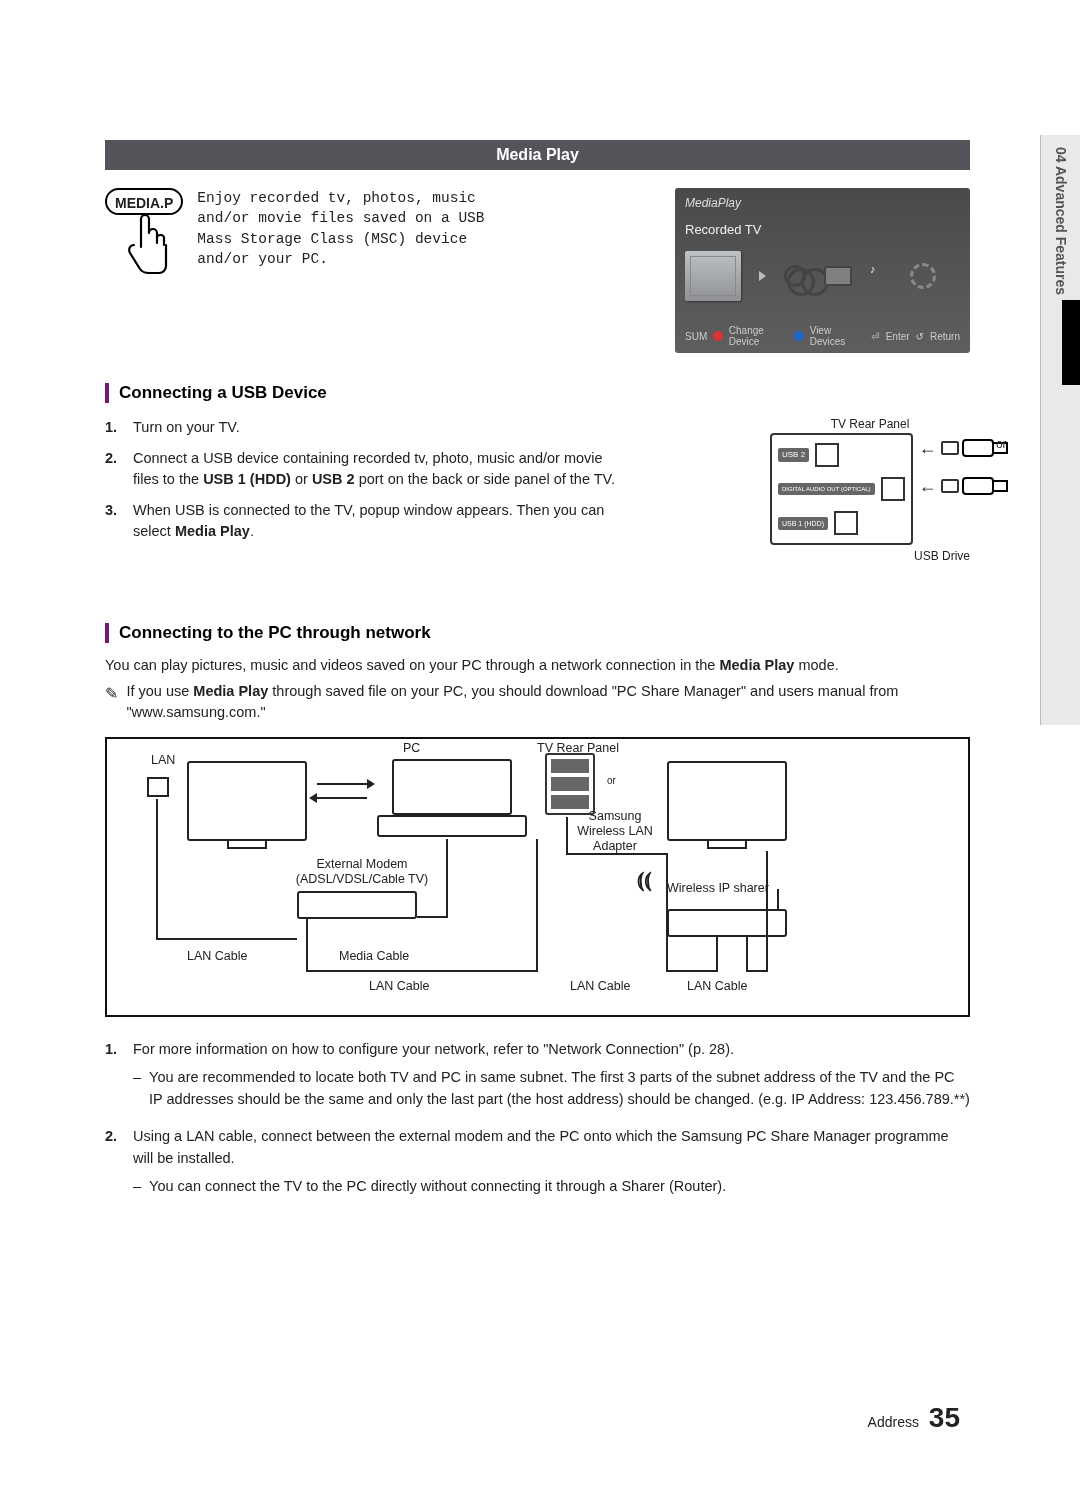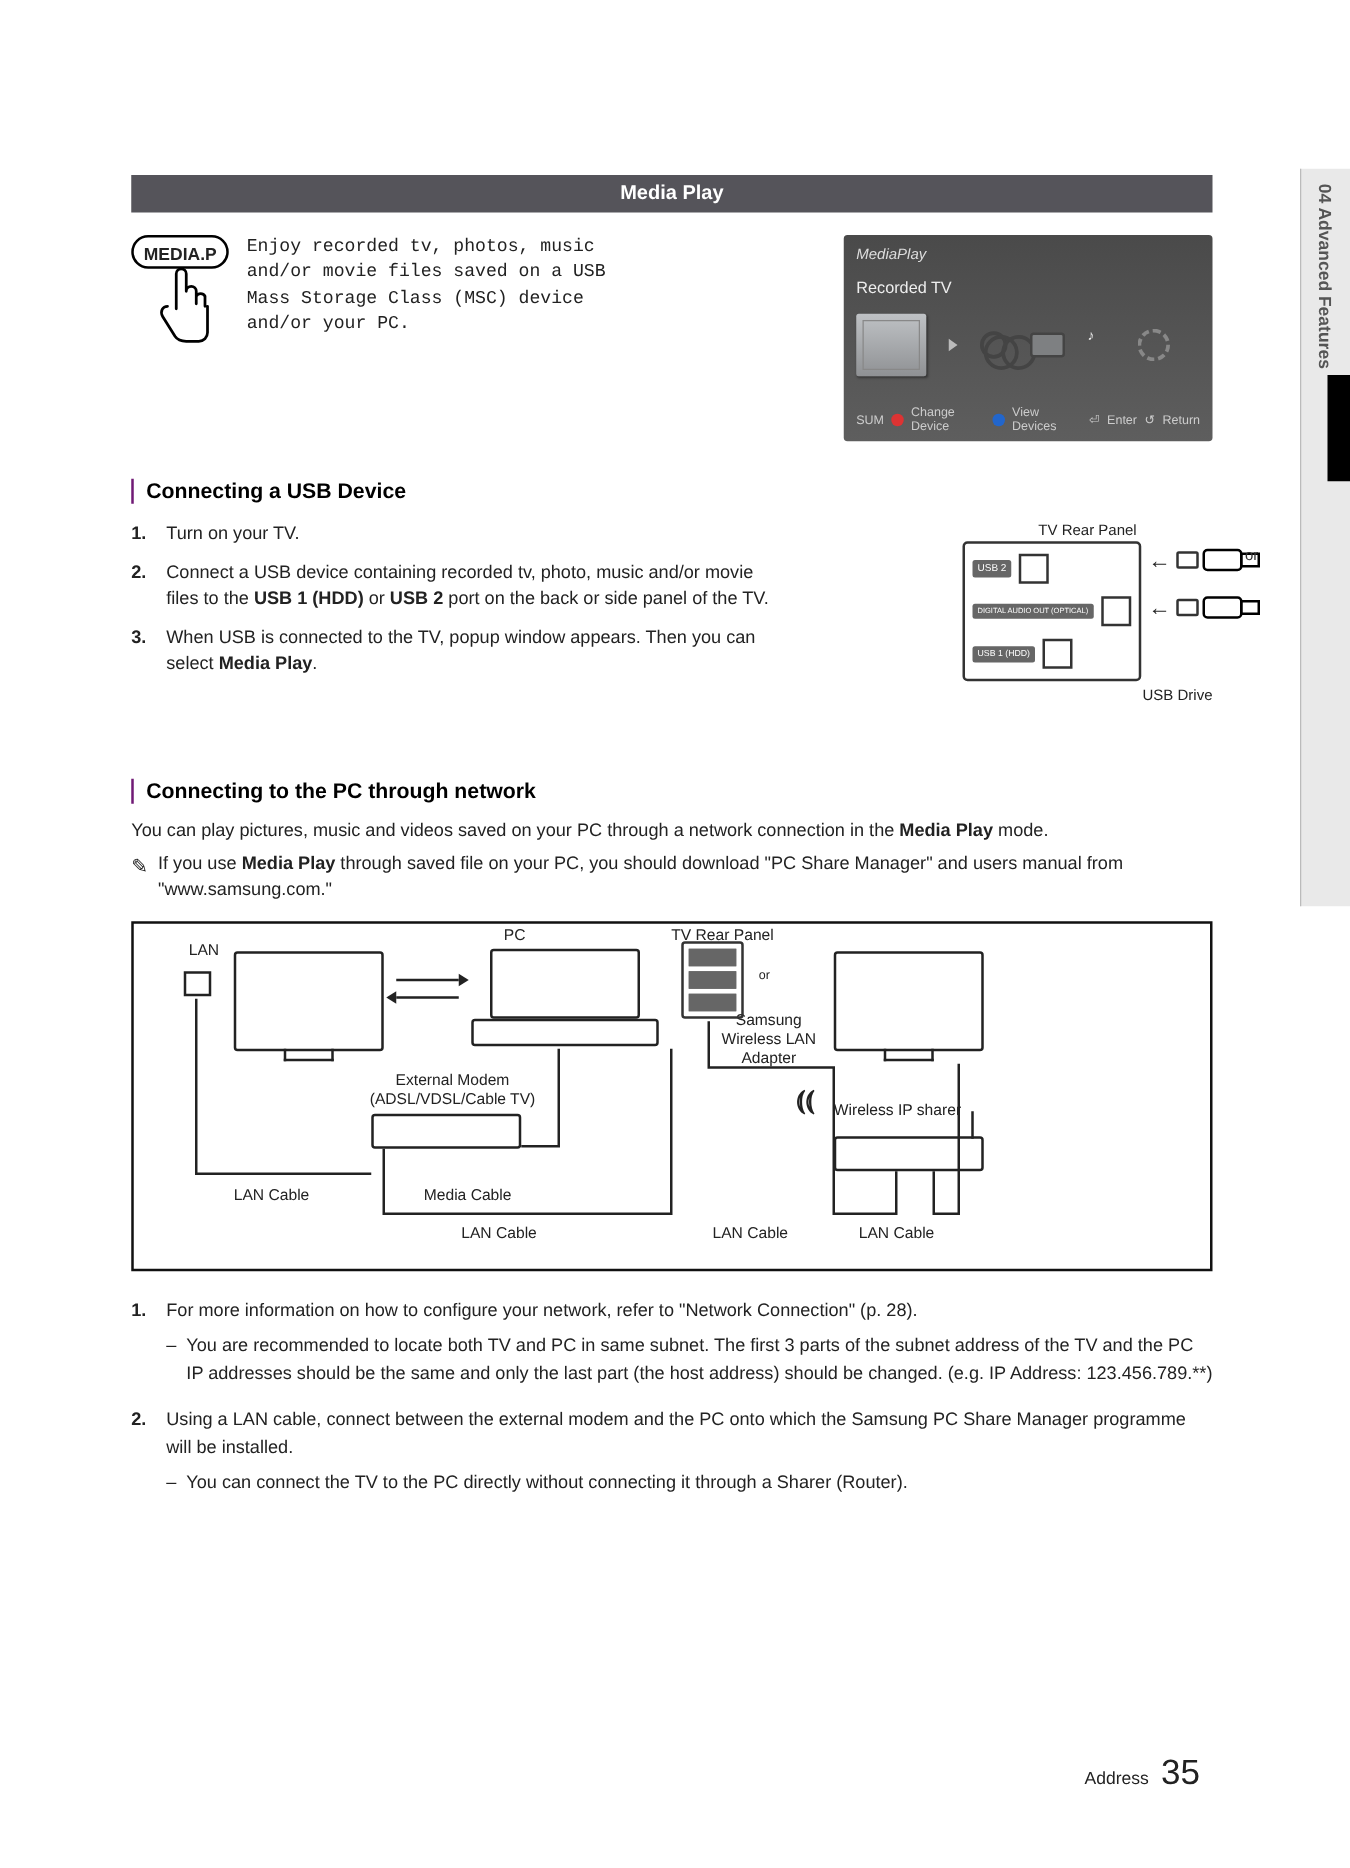--- a/index.html
+++ b/index.html
@@ -105,21 +105,21 @@
     .chev{display:inline-block;width:0;height:0;border-top:5px solid transparent;border-bottom:5px solid transparent;border-left:7px solid #bbb}
     h3.sect {
       font-size: 17px;
       font-weight: bold;
       border-left: 7px solid #4a5;
       border-left-color:#2a3f8c;
       padding-left: 10px;
       margin: 18px 0 14px 0;
       color:#000;
     }
-    h3.sect{border-left:2px solid #701a75}
+    h3.sect{border-left:4px solid #701a75}
     ol.steps { list-style: none; padding-left: 0; max-width: 520px; }
     ol.steps li { display: flex; gap: 10px; margin-bottom: 10px; font-size: 14.5px; line-height: 1.45; }
     ol.steps .num { font-weight: bold; min-width: 18px; }
     .usb-block { display:flex; gap:20px; align-items:flex-start;}
     .rear-panel { width:200px; font-size:12px; text-align:center;}
     .rear-panel-label{margin-bottom:2px}
     .rear-box { border:2px solid #333; border-radius:4px; padding:8px 6px 8px 6px; background:#fff;}
     .port-row{display:flex;align-items:center;gap:6px;margin-bottom:10px}
     .port-label{font-size:8px;background:#666;color:#fff;padding:3px 4px;border-radius:2px;white-space:nowrap;line-height:1}
     .port-sq{width:24px;height:24px;border:2px solid #333;background:#fff}
@@ -131,21 +131,21 @@
     .note-icon{font-size:16px;margin-top:1px}
     .net-diagram{border:2px solid #111;padding:18px 14px 22px 14px;position:relative;height:280px;margin-bottom:22px}
     .net-label{position:absolute;font-size:12.5px;text-align:center;color:#222}
     ol.after-steps{list-style:none;padding:0}
     ol.after-steps>li{display:flex;gap:10px;font-size:14.5px;line-height:1.5;margin-bottom:10px}
     ol.after-steps .num{font-weight:bold;min-width:18px}
     ul.sub{list-style:none;padding-left:0;margin-top:6px}
     ul.sub li{display:flex;gap:8px;margin-bottom:6px}
     ul.sub li:before{content:"–";font-weight:normal}
     .footer{position:absolute;bottom:60px;right:120px;font-size:14px}
-    .footer .pg{font-weight:400;font-size:28px;margin-left:6px}
+    .footer .pg{font-weight:700;font-size:28px;margin-left:6px}
     
     .device{position:absolute;border:2px solid #222;background:#fff;border-radius:3px}
     .monitor{width:120px;height:80px}
     .monitor:after{content:"";position:absolute;bottom:-10px;left:50%;transform:translateX(-50%);width:36px;height:8px;border:2px solid #222;border-top:none}
     .laptop{width:150px;height:80px;position:absolute}
     .laptop .lid{border:2px solid #222;border-radius:3px;height:56px;width:120px;margin:0 auto}
     .laptop .base{border:2px solid #222;border-radius:3px;height:22px;width:150px}
     .router{width:120px;height:28px}
     .router .antenna{position:absolute;right:6px;top:-22px;width:2px;height:22px;background:#222}
     .small-panel{width:50px;height:62px;border:2px solid #333;border-radius:3px;position:absolute}

